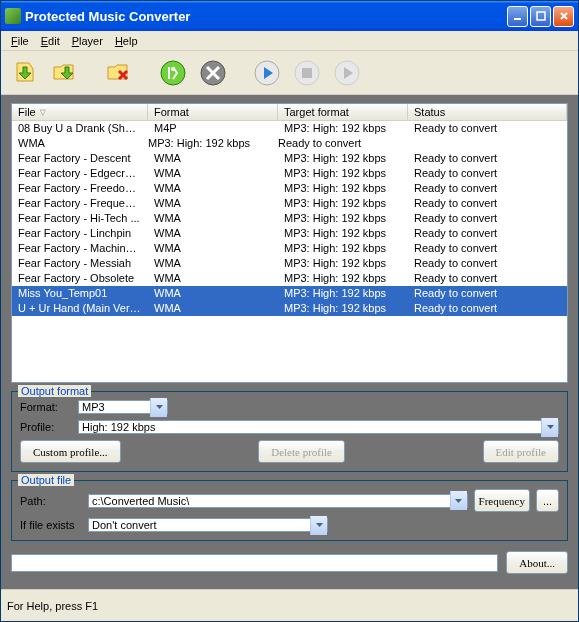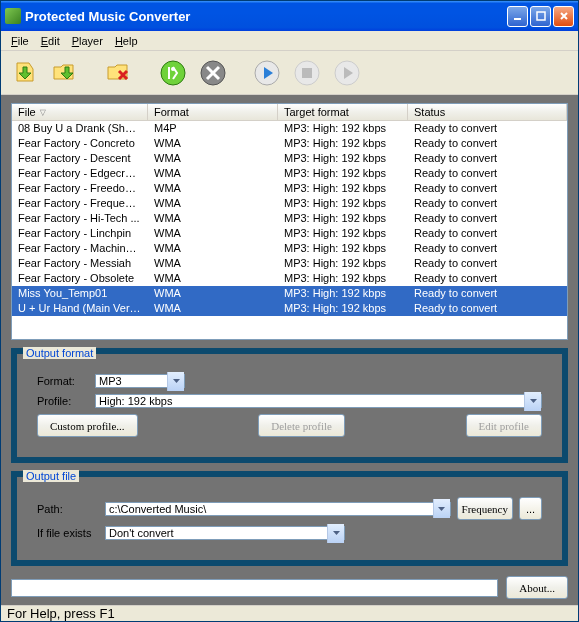--- a/index.html
+++ b/index.html
@@ -26,35 +26,35 @@
 .list-header div { padding: 1px 6px; border-right: 1px solid #d4d0c8; font-size: 11px; cursor: default; display: flex; align-items: center; gap: 4px; }
 .sort-arrow { color: #888; font-size: 8px; }
 .col-file { width: 136px; }
 .col-format { width: 130px; }
 .col-target { width: 130px; }
 .col-status { flex: 1; }
 .list-body { flex: 1; overflow-y: auto; }
 .row { display: flex; height: 15px; line-height: 15px; font-size: 11px; }
 .row div { padding: 0 6px; white-space: nowrap; overflow: hidden; text-overflow: ellipsis; }
 .row.selected { background: #316ac5; color: white; }
-.fieldset { border: 6px solid #0c4a6e; padding: 20px; position: relative; }
+.fieldset { border: 1px solid #0c4a6e; padding: 8px; position: relative; }
 .fieldset-legend { position: absolute; top: -7px; left: 6px; background: #ece9d8; padding: 0 3px; color: #0046d5; font-size: 11px; }
 .form-row { display: flex; align-items: center; gap: 6px; margin-bottom: 6px; }
 .form-row:last-child { margin-bottom: 0; }
 .form-label { width: 52px; }
 .form-label2 { width: 62px; }
 .combo { height: 14px; border: 1px solid #7f9db9; background: white; display: flex; align-items: center; font-size: 11px; }
 .combo-text { flex: 1; padding: 0 3px; }
 .combo-btn { width: 17px; height: 19px; background: linear-gradient(to bottom, #e2eefe, #bad2f5); border-left: 1px solid #b4c8e6; display: flex; align-items: center; justify-content: center; }
 .btn { height: 23px; padding: 0 12px; font-family: Tahoma; font-size: 11px; background: linear-gradient(to bottom, #fff, #f0f0ea 50%, #ece9d8); border: 1px solid #7f9db9; border-radius: 3px; cursor: default; }
 .btn:disabled { color: #a0a0a0; }
 .btn-row { display: flex; justify-content: space-between; gap: 6px; margin-top: 4px; }
 .progress-row { display: flex; align-items: center; gap: 8px; padding: 2px 0; }
 .progress { flex: 1; height: 18px; border: 1px solid #7f9db9; background: white; }
-.statusbar { height: 16px; border-top: 1px solid #d4d0c8; padding: 2px 6px; font-size: 13px; display: flex; align-items: center; background: #ece9d8; }
+.statusbar { height: 32px; border-top: 1px solid #d4d0c8; padding: 2px 6px; font-size: 11px; display: flex; align-items: center; background: #ece9d8; }
 .small-btn { width: 23px; height: 23px; border: 1px solid #7f9db9; border-radius: 3px; background: linear-gradient(to bottom,#fff,#ece9d8); display: flex; align-items: center; justify-content: center; cursor: default; }
 </style>
 </head>
 <body>
 
 <div class="window">
   <div class="titlebar">
     <div class="titlebar-icon"></div>
     <div class="title-text">Protected Music Converter</div>
     <div class="win-btns">
@@ -150,21 +150,20 @@
         <div class="col-status">Status</div>
       </div>
       <div class="list-body" id="list-body">
           <div class="row">
             <div class="col-file">08 Buy U a Drank (Shaw...</div>
             <div class="col-format">M4P</div>
             <div class="col-target">MP3: High: 192 kbps</div>
             <div class="col-status">Ready to convert</div>
           </div>
           <div class="row">
-            <div class="col-file">Fear Factory - Concreto</div>
             <div class="col-format">WMA</div>
             <div class="col-target">MP3: High: 192 kbps</div>
             <div class="col-status">Ready to convert</div>
           </div>
           <div class="row">
             <div class="col-file">Fear Factory - Descent</div>
             <div class="col-format">WMA</div>
             <div class="col-target">MP3: High: 192 kbps</div>
             <div class="col-status">Ready to convert</div>
           </div>

